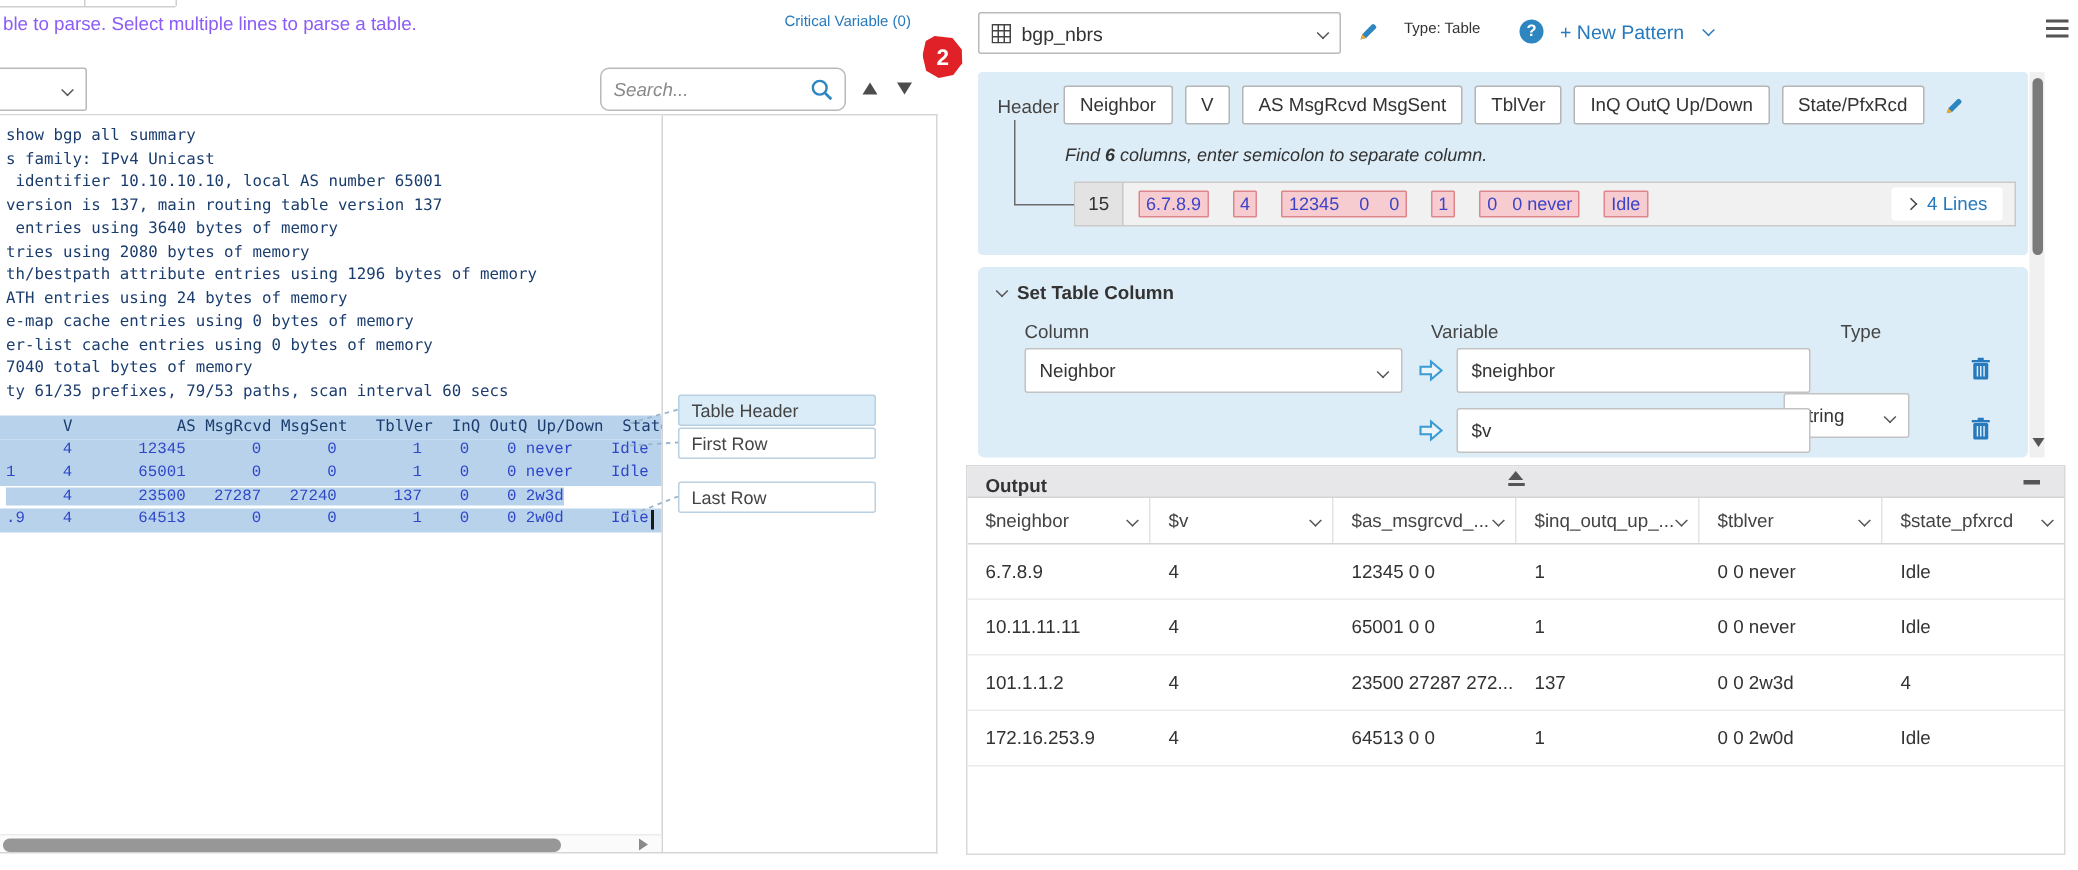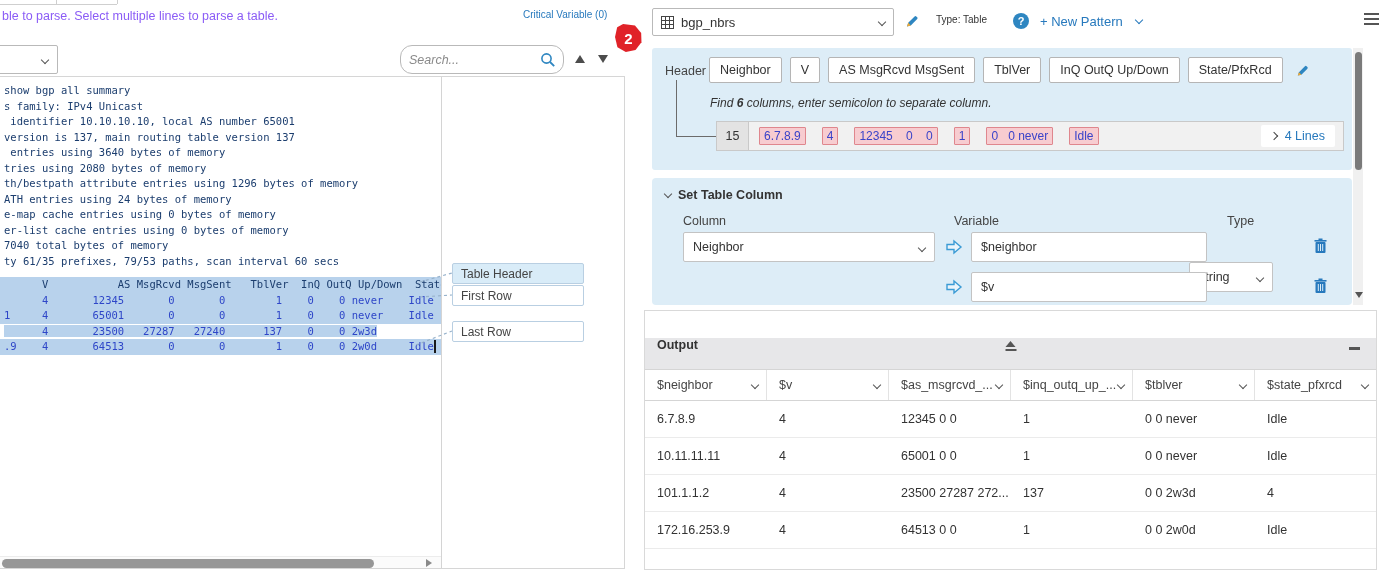--- a/index.html
+++ b/index.html
@@ -17,38 +17,38 @@
   #critvar { left:523px; top:9px; font-size:10px; color:#2779bd; cursor:pointer; }
   #badge {
     left:615px; top:24px; width:27px; height:28px; background:#e02228; color:#fff;
     font-size:15px; font-weight:bold; display:flex; align-items:center; justify-content:center;
     clip-path: polygon(30% 0%, 74% 5%, 97% 32%, 98% 65%, 76% 93%, 40% 100%, 9% 83%, 0% 46%, 8% 12%);
   }
 
   
   #left-dd { left:-28px; top:45px; width:86px; height:29px; background:#fff; border:1px solid #b9b9b9; border-radius:2px; }
   #left-dd .chev { position:absolute; right:9px; top:11px; }
-  #searchbox { left:400px; top:45px; width:164px; height:29px; background:#fff; border:1px solid #b9b9b9; border-radius:12px; display:flex; align-items:center; }
+  #searchbox { left:400px; top:45px; width:164px; height:29px; background:#fff; border:1px solid #b9b9b9; border-radius:6px; display:flex; align-items:center; }
   #searchbox input { flex:1; border:none; outline:none; font-family:"Liberation Sans",sans-serif;
     font-size:12.5px; font-style:italic; color:#555; padding:0 4px 0 8px; min-width:0; background:transparent; }
   #searchbox input::placeholder { color:#8a8a8a; font-style:italic; }
   #searchbox svg { margin-right:7px; flex:none; }
   .tri-btn { top:51px; width:16px; height:16px; display:flex; align-items:center; justify-content:center; cursor:pointer; }
   .tri-up { width:0;height:0;border-left:5px solid transparent;border-right:5px solid transparent;border-bottom:8px solid #4c4c4c; }
   .tri-down { width:0;height:0;border-left:5px solid transparent;border-right:5px solid transparent;border-top:8px solid #4c4c4c; }
 
   
   #left-wrap { left:0; top:76px; width:625px; height:493px; border-top:1px solid #d6d6d6; border-right:1px solid #d6d6d6; border-bottom:1px solid #d6d6d6; background:#fff; }
   #console { left:0; top:0; width:442px; height:491px; border-right:1px solid #d4d4d4; overflow:hidden; background:#fff; }
   .cline { white-space:pre; font-family:"DejaVu Sans Mono", monospace; font-size:10.5px; line-height:15.5px; height:15.5px; color:#1b3d6e; }
   #cblock { left:4px; top:6px; right:0; }
   #tblock { left:0; top:200px; width:442px; }
   #tblock .cline { padding-left:4px; }
   .sel-full { background:#b8d2ec; }
-  .row-blue { color:#2e46c8; }
+  .row-blue { color:#2e46c8;font-family:Liberation Mono, monospace; }
   .sel-text { background:#b8d2ec; }
   #caret { left:434px; top:263px; width:1.5px; height:13px; background:#1a1a1a; }
 
   
   #hscroll { left:0; top:479px; width:441px; height:12px; background:#fbfbfb; border-top:1px solid #ececec; }
   #hscroll-thumb { left:2px; top:1.5px; width:372px; height:9px; background:#979797; border-radius:5px; }
   #hscroll-arrow { left:426px; top:2px; width:0; height:0; border-top:4px solid transparent; border-bottom:4px solid transparent; border-left:6px solid #8a8a8a; }
 
   
   .anno { left:452px; width:132px; height:21px; background:#fff; border:1px solid #b9cfe2; border-radius:2px;
@@ -98,21 +98,21 @@
   .map-arrow { width:18px; height:18px; }
   .trash { cursor:pointer; }
 
   
   #vscroll { left:1353px; top:48px; width:10px; height:257px; background:#f0f0f0; }
   #vscroll-thumb { left:1.5px; top:4px; width:7px; height:118px; background:#7a7a7a; border-radius:4px; }
   #vscroll-down { left:1.5px; top:244px; width:0; height:0; border-left:4px solid transparent; border-right:4px solid transparent; border-top:6px solid #555; }
 
   
   #output { left:644px; top:310px; width:733px; height:260px; border:1px solid #d9d9d9; background:#fff; }
-  #output-bar { height:32px; background:#e7e7e9; border-bottom:1px solid #d5d5d5; display:flex; align-items:flex-start; position:relative;margin-top:27px; }
+  #output-bar { height:21px; background:#e7e7e9; border-bottom:1px solid #d5d5d5; display:flex; align-items:flex-end; position:relative; }
   #output-title { margin-left:12px; font-size:12.5px; font-weight:bold; color:#333; }
   #eject { position:absolute; left:50%; top:3px; transform:translateX(-50%); cursor:pointer; display:flex; flex-direction:column; align-items:center; }
   #eject .tri { width:0;height:0;border-left:5px solid transparent;border-right:5px solid transparent;border-bottom:6px solid #555; }
   #eject .bar { width:11px; height:2px; background:#555; margin-top:1.5px; }
   #minimize { position:absolute; right:16px; top:9px; width:11px; height:2.5px; background:#555; cursor:pointer; }
   .orow { display:flex; border-bottom:1px solid #ebebeb; }
   #ohead { border-bottom:1px solid #d5d5d5; }
   .ocell { padding:0 8px 0 12px; font-size:12.5px; color:#333; display:flex; align-items:center; overflow:hidden; white-space:nowrap; flex:none; }
   #ohead .ocell { height:30px; color:#444; border-right:1px solid #e3e3e3; cursor:pointer; }
   #ohead .ocell:last-child { border-right:none; }

